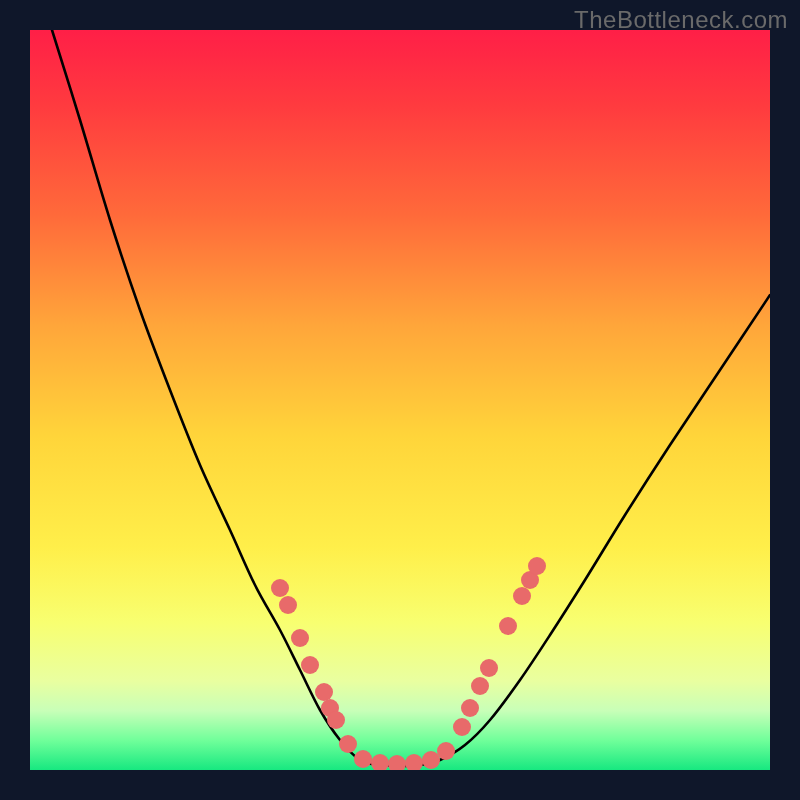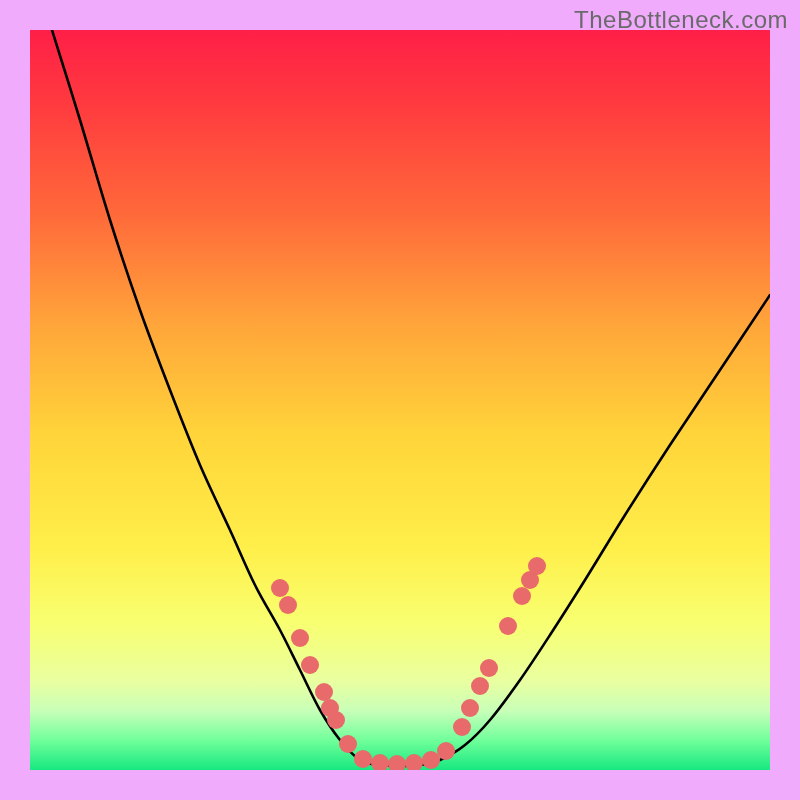--- a/index.html
+++ b/index.html
@@ -10,21 +10,21 @@
     background: #000;
     overflow: hidden;
     font-family: Arial, Helvetica, sans-serif;
   }
   .frame {
     position: absolute;
     left: 0;
     top: 0;
     width: 800px;
     height: 800px;
-    background: #f0abfc;
+    background: #0f172a;
   }
   .plot {
     position: absolute;
     left: 30px;
     top: 30px;
     width: 740px;
     height: 740px;
     background: linear-gradient(
       to bottom,
       #ff1f47 0%,

